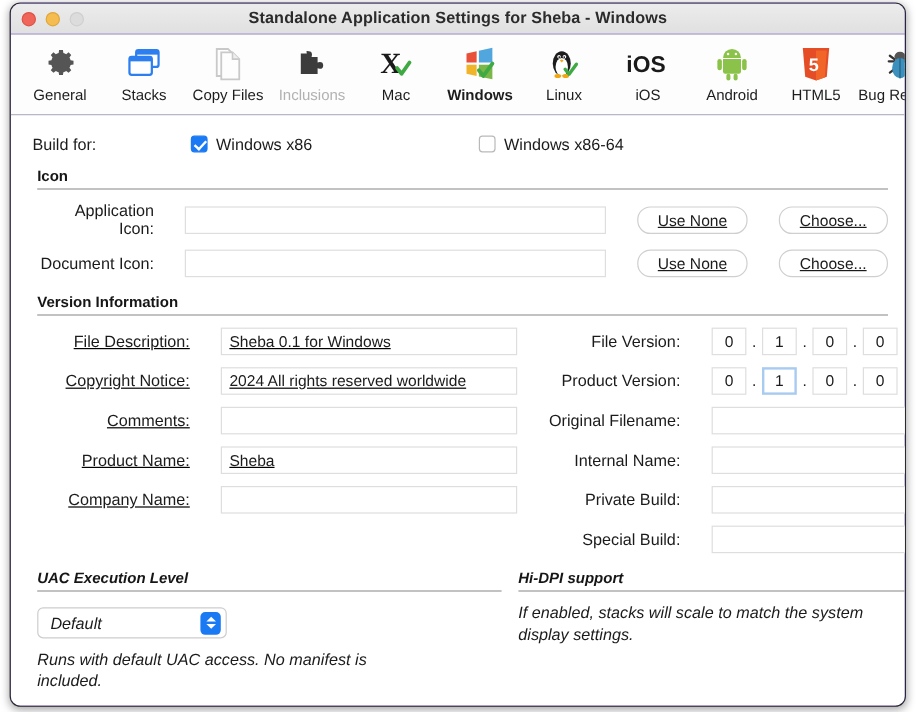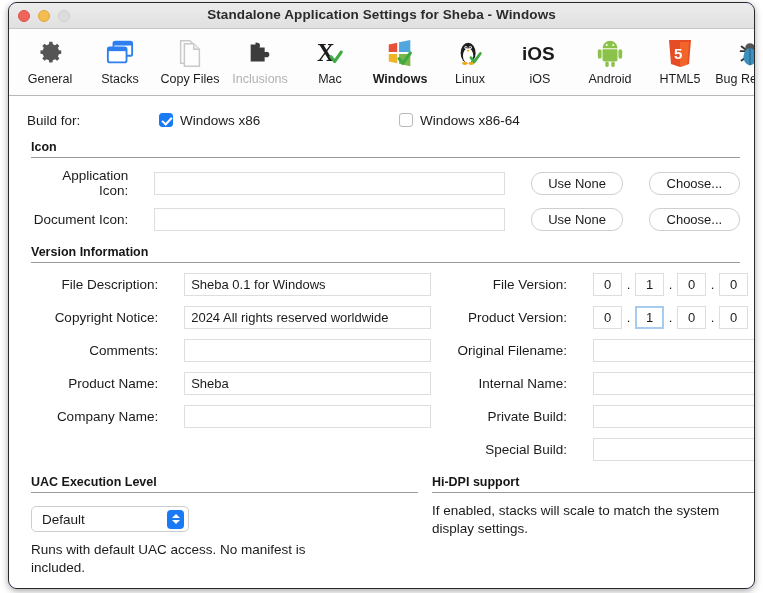--- a/index.html
+++ b/index.html
@@ -121,45 +121,45 @@
     font-size: 13px; color: #1b1b1b;
     display: flex; align-items: center; justify-content: center;
     padding: 0 14px;
     cursor: default;
   }
 
   
   .icon-rows { padding-left: 0; }
   .icon-rows .field-label { width: 118px; }
   .icon-rows .tf { width: 388px; }
-  .icon-rows .btn { width: 98px; margin-left: 10px; }
+  .icon-rows .btn { width: 98px; margin-left: 10px; text-decoration: underline; }
 
   
   .cols { display: flex; margin-top: 0; }
-  .colL { width: 400px; position: relative; }
+  .colL { width: 400px; position: relative; text-decoration: underline; }
   .colR { width: 333px; position: relative; margin-left: 14px; }
 
   .colL .field-label { width: 140px; }
   .colL .tf { width: 252px; }
 
   .colR .field-label { width: 132px; }
   .colR .tf { width: 180px; }
 
   .verrow { display: flex; align-items: center; }
   .verbox {
     width: 29px; height: 23px;
     border: 1px solid #dedede; background: #fff;
     font-size: 13px; color: #1b1b1b;
     display: flex; align-items: center; justify-content: center;
   }
   .verbox.focus { border: 2px solid #a8cbf0; }
   .vdot { width: 13px; text-align: center; font-size: 13px; color: #1b1b1b; }
 
   
-  .bottom { display: flex; margin-top: 14px; }
+  .bottom { display: flex; margin-top: 14px; font-style: italic; }
   .bottomL { width: 400px; }
   .bottomR { width: 333px; margin-left: 14px; }
 
   .popup {
     margin-top: 13px;
     width: 158px; height: 26px;
     border: 1px solid #cdcdcd; border-radius: 5px;
     background: #fff;
     display: flex; align-items: center;
     padding: 0 4px 0 10px;

